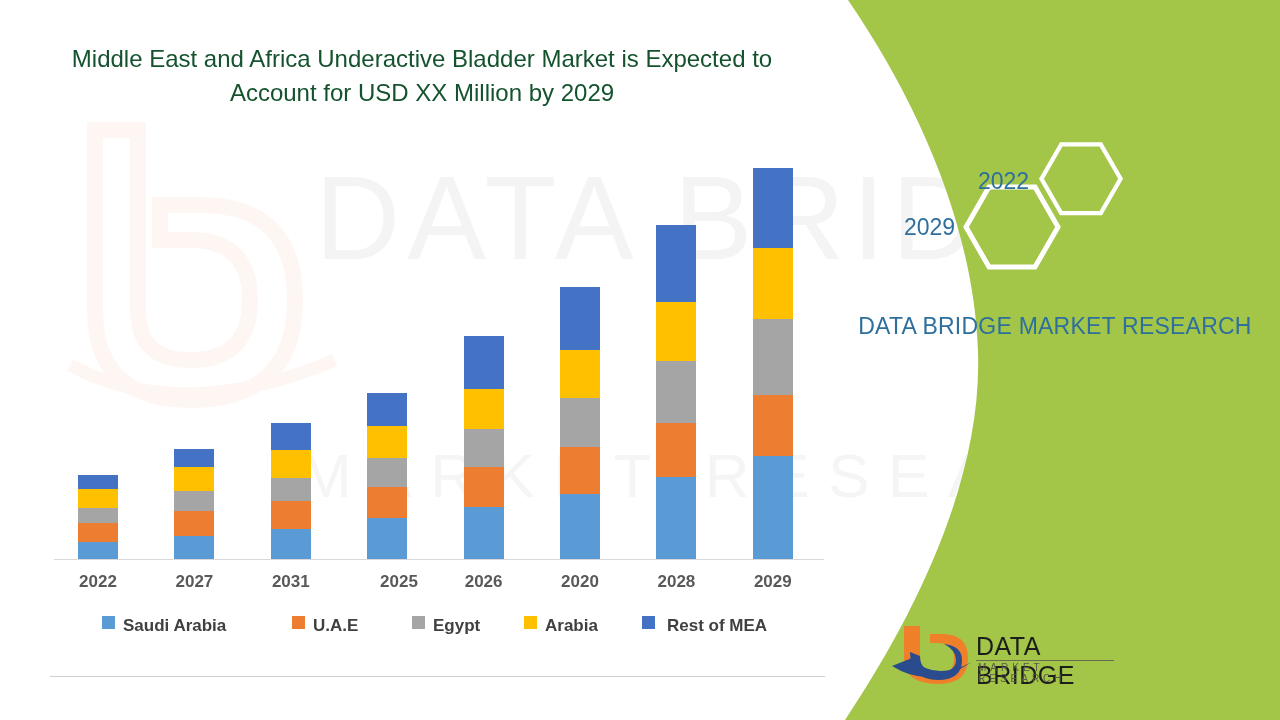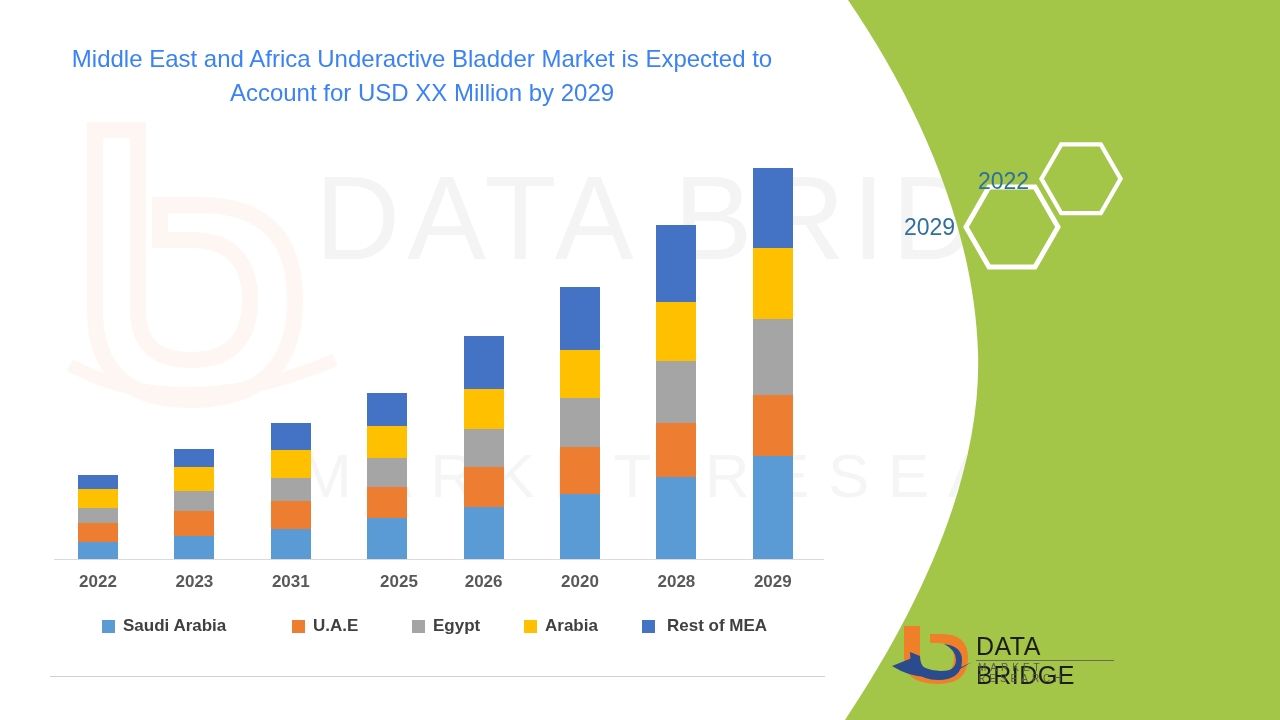--- a/index.html
+++ b/index.html
@@ -20,34 +20,34 @@
   .gp-title{position:absolute;top:14px;left:0;width:100%;text-align:center;
             color:#ffffff;font-size:23px;line-height:30px;padding:0 22px;
             box-sizing:border-box;font-weight:400;}
   .hexwrap{position:absolute;top:132px;left:0;width:100%;height:150px;}
   .hex-label{position:absolute;color:#2e6f9e;font-size:23px;font-weight:400;}
   .brand{position:absolute;top:310px;left:0;width:100%;text-align:center;
          color:#2e6f9e;font-size:23px;line-height:32px;letter-spacing:.01em;}
 
   
   .headline{position:absolute;top:42px;left:52px;width:740px;text-align:center;
-            color:#3b82f6;font-size:24px;line-height:34px;font-weight:400;}
+            color:#14532d;font-size:24px;line-height:34px;font-weight:400;}
 
   
   .chart{position:absolute;left:54px;top:160px;width:770px;height:400px;}
   .axis{position:absolute;left:0;bottom:0;width:770px;height:1px;background:#d9d9d9;}
   .bar{position:absolute;bottom:1px;width:40px;}
   .seg{width:100%;display:block;}
   .xlabels{position:absolute;left:54px;top:572px;width:770px;height:24px;}
   .xlab{position:absolute;width:60px;text-align:center;color:#595959;
         font-size:17px;font-weight:700;}
 
   
   .legend{position:absolute;left:54px;top:616px;width:770px;height:26px;}
-  .lg-item{position:absolute;display:flex;align-items:center;gap:8px;
+  .lg-item{position:absolute;display:flex;gap:8px;
            color:#404040;font-size:17px;font-weight:600;white-space:nowrap;}
   .swatch{width:13px;height:13px;display:inline-block;flex:0 0 auto;}
 
   
   .footrule{position:absolute;left:50px;top:676px;width:775px;height:1px;background:#d0d0d0;}
   .foot{position:absolute;top:683px;color:#111;font-size:12.5px;
         font-family:"Liberation Serif",serif;white-space:nowrap;}
   .foot-left{left:58px;}
   .foot-right{left:462px;}
 
@@ -129,21 +129,21 @@
           <div class="seg" style="height: 79.8px; background: rgb(68, 114, 196);"></div>
           <div class="seg" style="height: 70.35px; background: rgb(255, 192, 0);"></div>
           <div class="seg" style="height: 76.65px; background: rgb(165, 165, 165);"></div>
           <div class="seg" style="height: 60.9px; background: rgb(237, 125, 49);"></div>
           <div class="seg" style="height: 102.9px; background: rgb(91, 155, 213);"></div>
         </div>
       </div>
   </div>
   <div class="xlabels">
       <div class="xlab" style="left: 14px;">2022</div>
-      <div class="xlab" style="left: 110.4px;">2023</div>
+      <div class="xlab" style="left: 110.4px;">2027</div>
       <div class="xlab" style="left: 206.8px;">2031</div>
       <div class="xlab" style="left: 315px;">2025</div>
       <div class="xlab" style="left: 399.6px;">2026</div>
       <div class="xlab" style="left: 496px;">2020</div>
       <div class="xlab" style="left: 592.4px;">2028</div>
       <div class="xlab" style="left: 688.8px;">2029</div>
     </div>
 
   <div class="legend" id="legend">
       <div class="lg-item" style="left: 48px;">
@@ -177,20 +177,21 @@
 
     <div class="hexwrap">
       <svg width="450" height="150" viewBox="0 0 450 150">
         <polygon points="181,75 204,35 250,35 273,75 250,115 204,115" fill="none" stroke="#ffffff" stroke-width="5" transform="translate(-45,20) scale(1.0)"></polygon>
         <polygon points="181,75 204,35 250,35 273,75 250,115 204,115" fill="none" stroke="#ffffff" stroke-width="5" transform="translate(30,-22) scale(0.86) translate(30,5)"></polygon>
       </svg>
       <div class="hex-label" style="left:74px;top:82px;">2029</div>
       <div class="hex-label" style="left:148px;top:36px;">2022</div>
     </div>
 
+    <div class="brand">DATA BRIDGE MARKET RESEARCH</div>
   </div>
 
   <div class="logo">
     <svg width="84" height="66" viewBox="0 0 84 66">
       <path d="M14 4 L30 4 L30 34 Q30 52 48 52 Q64 52 64 36 Q64 21 48 21 L40 21 L40 12 L52 12 Q78 12 78 36 Q78 62 48 62 Q14 62 14 36 Z" fill="#f07f2a"></path>
       <path d="M2 44 Q40 68 82 40 Q44 60 22 36 Z" fill="#2a4b8d"></path>
       <path d="M20 30 Q20 58 48 58 Q72 58 72 38 Q72 24 54 22 Q66 28 66 38 Q66 50 48 50 Q30 50 30 34 Z" fill="#2a4b8d"></path>
     </svg>
     <div class="logo-text">DATA BRIDGE</div>
     <div class="logo-underline"></div>

